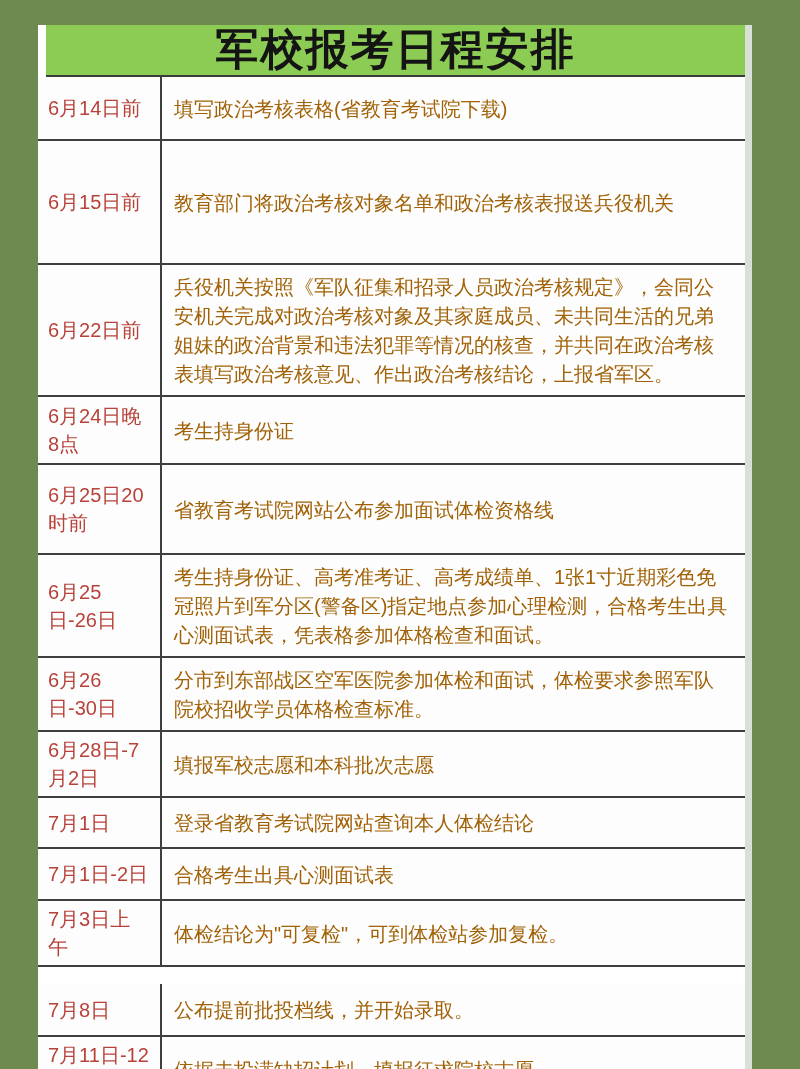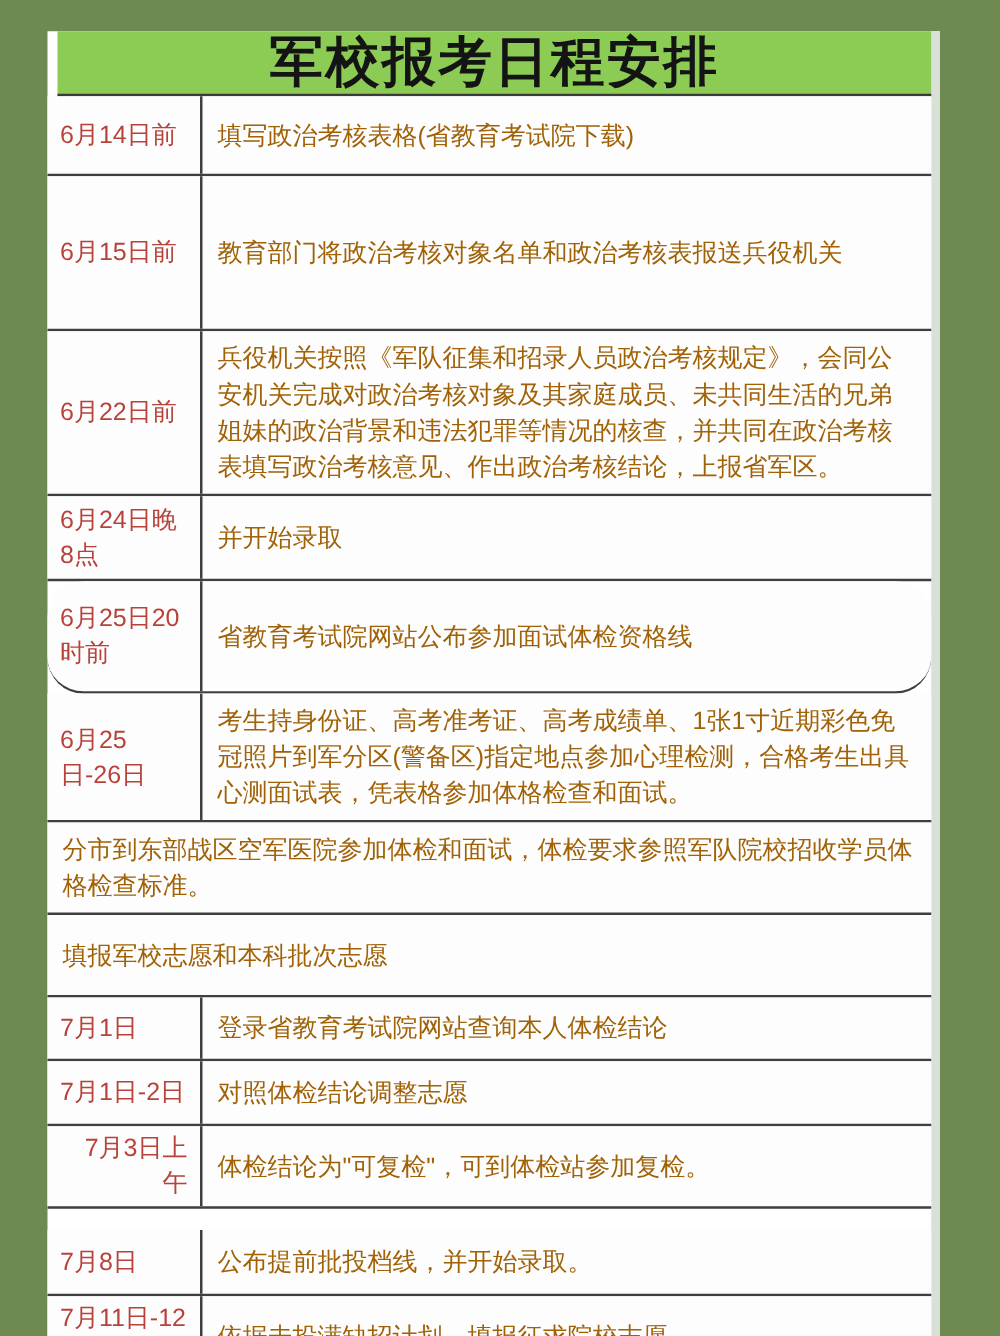--- a/index.html
+++ b/index.html
@@ -57,27 +57,27 @@
     color: #a16207;
     font-size: 20px;
     line-height: 29px;
   }
   
   .row:nth-of-type(1)  { min-height: 60px; }
   .row:nth-of-type(2)  { min-height: 62px; }
   .row:nth-of-type(3)  { min-height: 122px; justify-content: center; }
   .row:nth-of-type(4)  { min-height: 51px; }
   .row:nth-of-type(5)  { min-height: 66px; }
-  .row:nth-of-type(6)  { min-height: 88px; border-radius: 29px; }
+  .row:nth-of-type(6)  { min-height: 88px; }
   .row:nth-of-type(7)  { min-height: 60px; }
   .row:nth-of-type(8)  { min-height: 62px; }
   .row:nth-of-type(9)  { min-height: 64px; }
   .row:nth-of-type(10) { min-height: 49px; }
   .row:nth-of-type(11) { min-height: 50px; }
-  .row:nth-of-type(12) { min-height: 59px; text-align: right; }
+  .row:nth-of-type(12) { min-height: 59px; }
   .row:nth-of-type(13) { min-height: 51px; margin-top: 17px; }
   .row:nth-of-type(14) { min-height: 57px; }
   .row:nth-of-type(15) { min-height: 60px; }
 </style>
 </head>
 <body>
 
 <div class="card">
   <div class="title-bar">军校报考日程安排</div>
 
@@ -88,43 +88,45 @@
   <div class="row">
     <div class="date-cell">6月15日前</div>
     <div class="task-cell">教育部门将政治考核对象名单和政治考核表报送兵役机关</div>
   </div>
   <div class="row">
     <div class="date-cell">6月22日前</div>
     <div class="task-cell">兵役机关按照《军队征集和招录人员政治考核规定》，会同公安机关完成对政治考核对象及其家庭成员、未共同生活的兄弟姐妹的政治背景和违法犯罪等情况的核查，并共同在政治考核表填写政治考核意见、作出政治考核结论，上报省军区。</div>
   </div>
   <div class="row">
     <div class="date-cell">6月24日晚8点</div>
-    <div class="task-cell">并开始录取</div>
+    <div class="task-cell">考生持身份证</div>
   </div>
   <div class="row">
     <div class="date-cell">6月25日20时前</div>
     <div class="task-cell">省教育考试院网站公布参加面试体检资格线</div>
   </div>
   <div class="row">
     <div class="date-cell">6月25日-26日</div>
     <div class="task-cell">考生持身份证、高考准考证、高考成绩单、1张1寸近期彩色免冠照片到军分区(警备区)指定地点参加心理检测，合格考生出具心测面试表，凭表格参加体格检查和面试。</div>
   </div>
   <div class="row">
+    <div class="date-cell">6月26日-30日</div>
     <div class="task-cell">分市到东部战区空军医院参加体检和面试，体检要求参照军队院校招收学员体格检查标准。</div>
   </div>
   <div class="row">
+    <div class="date-cell">6月28日-7月2日</div>
     <div class="task-cell">填报军校志愿和本科批次志愿</div>
   </div>
   <div class="row">
     <div class="date-cell">7月1日</div>
     <div class="task-cell">登录省教育考试院网站查询本人体检结论</div>
   </div>
   <div class="row">
     <div class="date-cell">7月1日-2日</div>
-    <div class="task-cell">对照体检结论调整志愿</div>
+    <div class="task-cell">合格考生出具心测面试表</div>
   </div>
   <div class="row">
     <div class="date-cell">7月3日上午</div>
     <div class="task-cell">体检结论为"可复检"，可到体检站参加复检。</div>
   </div>
   <div class="row">
     <div class="date-cell">7月8日</div>
     <div class="task-cell">公布提前批投档线，并开始录取。</div>
   </div>
   <div class="row">

